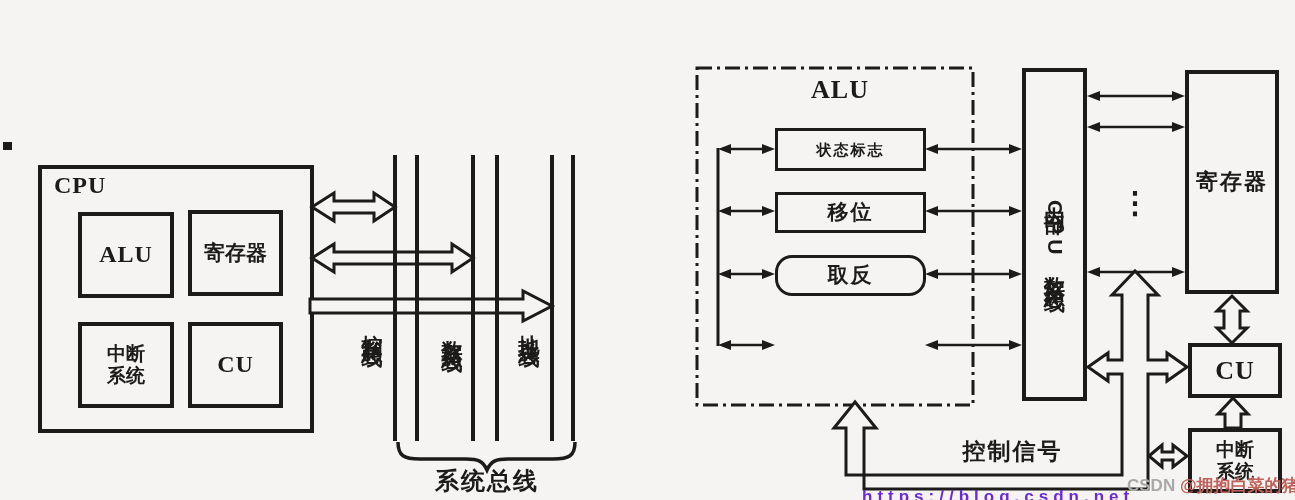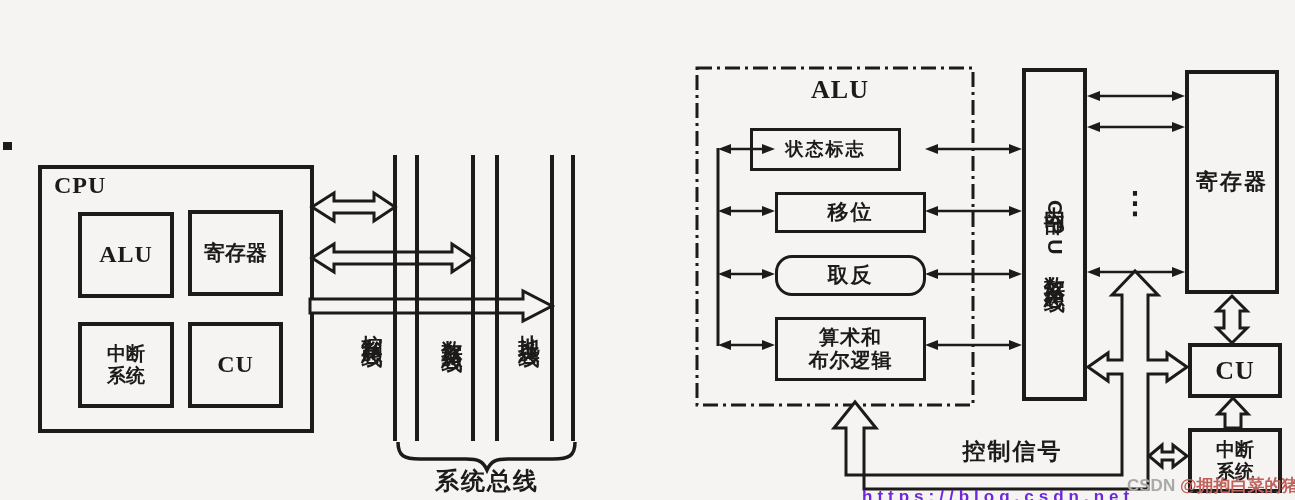--- a/index.html
+++ b/index.html
@@ -51,25 +51,23 @@
   <div class="box latin" style="left:188px;top:322px;width:95px;height:86px;font-size:24px;">CU</div>
 
   <div class="vlabel" style="left:358px;top:318px;font-size:21px;">控制总线</div>
   <div class="vlabel" style="left:438px;top:323px;font-size:21px;">数据总线</div>
   <div class="vlabel" style="left:515px;top:318px;font-size:21px;">地址总线</div>
 
   <div class="label" style="left:426px;top:466px;width:122px;height:30px;font-size:24px;letter-spacing:2px;">系统总线</div>
 
   <div class="label latin" style="left:796px;top:74px;width:88px;height:32px;font-size:26px;">ALU</div>
 
-  <div class="box thinbox" style="left:750px;top:128px;width:151px;height:43px;font-size:18px;letter-spacing:2px;text-align:right;">状态标志</div>
+  <div class="box thinbox" style="left:775px;top:128px;width:151px;height:43px;font-size:15px;letter-spacing:2px;text-align:right;">状态标志</div>
   <div class="box thinbox" style="left:775px;top:192px;width:151px;height:41px;font-size:21px;letter-spacing:2px;">移位</div>
   <div class="box thinbox" style="left:775px;top:255px;width:151px;height:41px;font-size:21px;letter-spacing:2px;border-radius:17px;">取反</div>
-  <div class="box thinbox" style="left:775px;top:317px;width:151px;height:64px;font-size:20px;letter-spacing:1px;">算术和
-布尔逻辑</div>
 
   <div class="box" style="left:1022px;top:68px;width:65px;height:333px;">
     <span class="vlabel vmixed" style="position:static;font-size:21px;">内部CPU数据总线</span>
   </div>
 
   <div class="box" style="left:1185px;top:70px;width:94px;height:224px;font-size:22px;letter-spacing:2px;">寄存器</div>
 
   <div class="label" style="left:1124px;top:178px;width:22px;height:48px;font-size:30px;font-weight:bold;">⋮</div>
 
   <div class="box latin" style="left:1188px;top:343px;width:94px;height:55px;font-size:26px;">CU</div>

